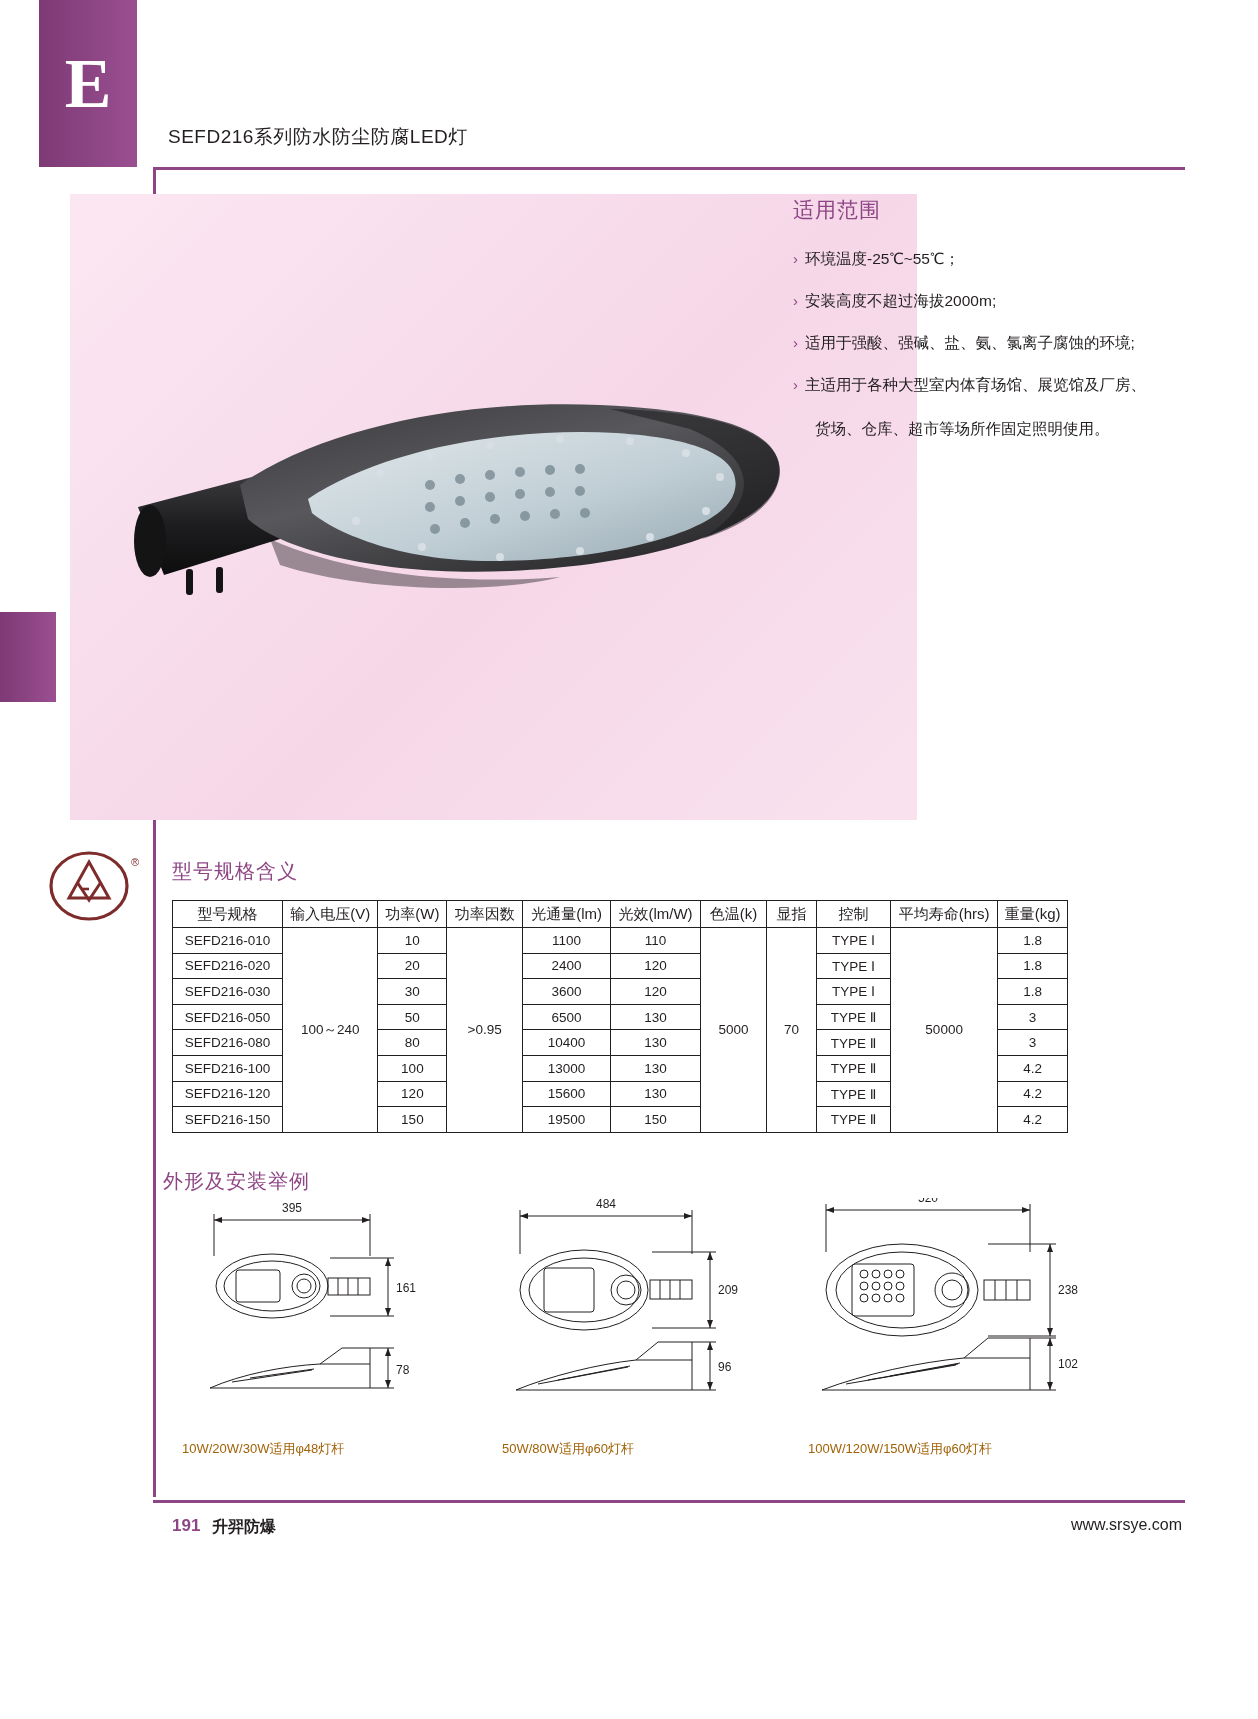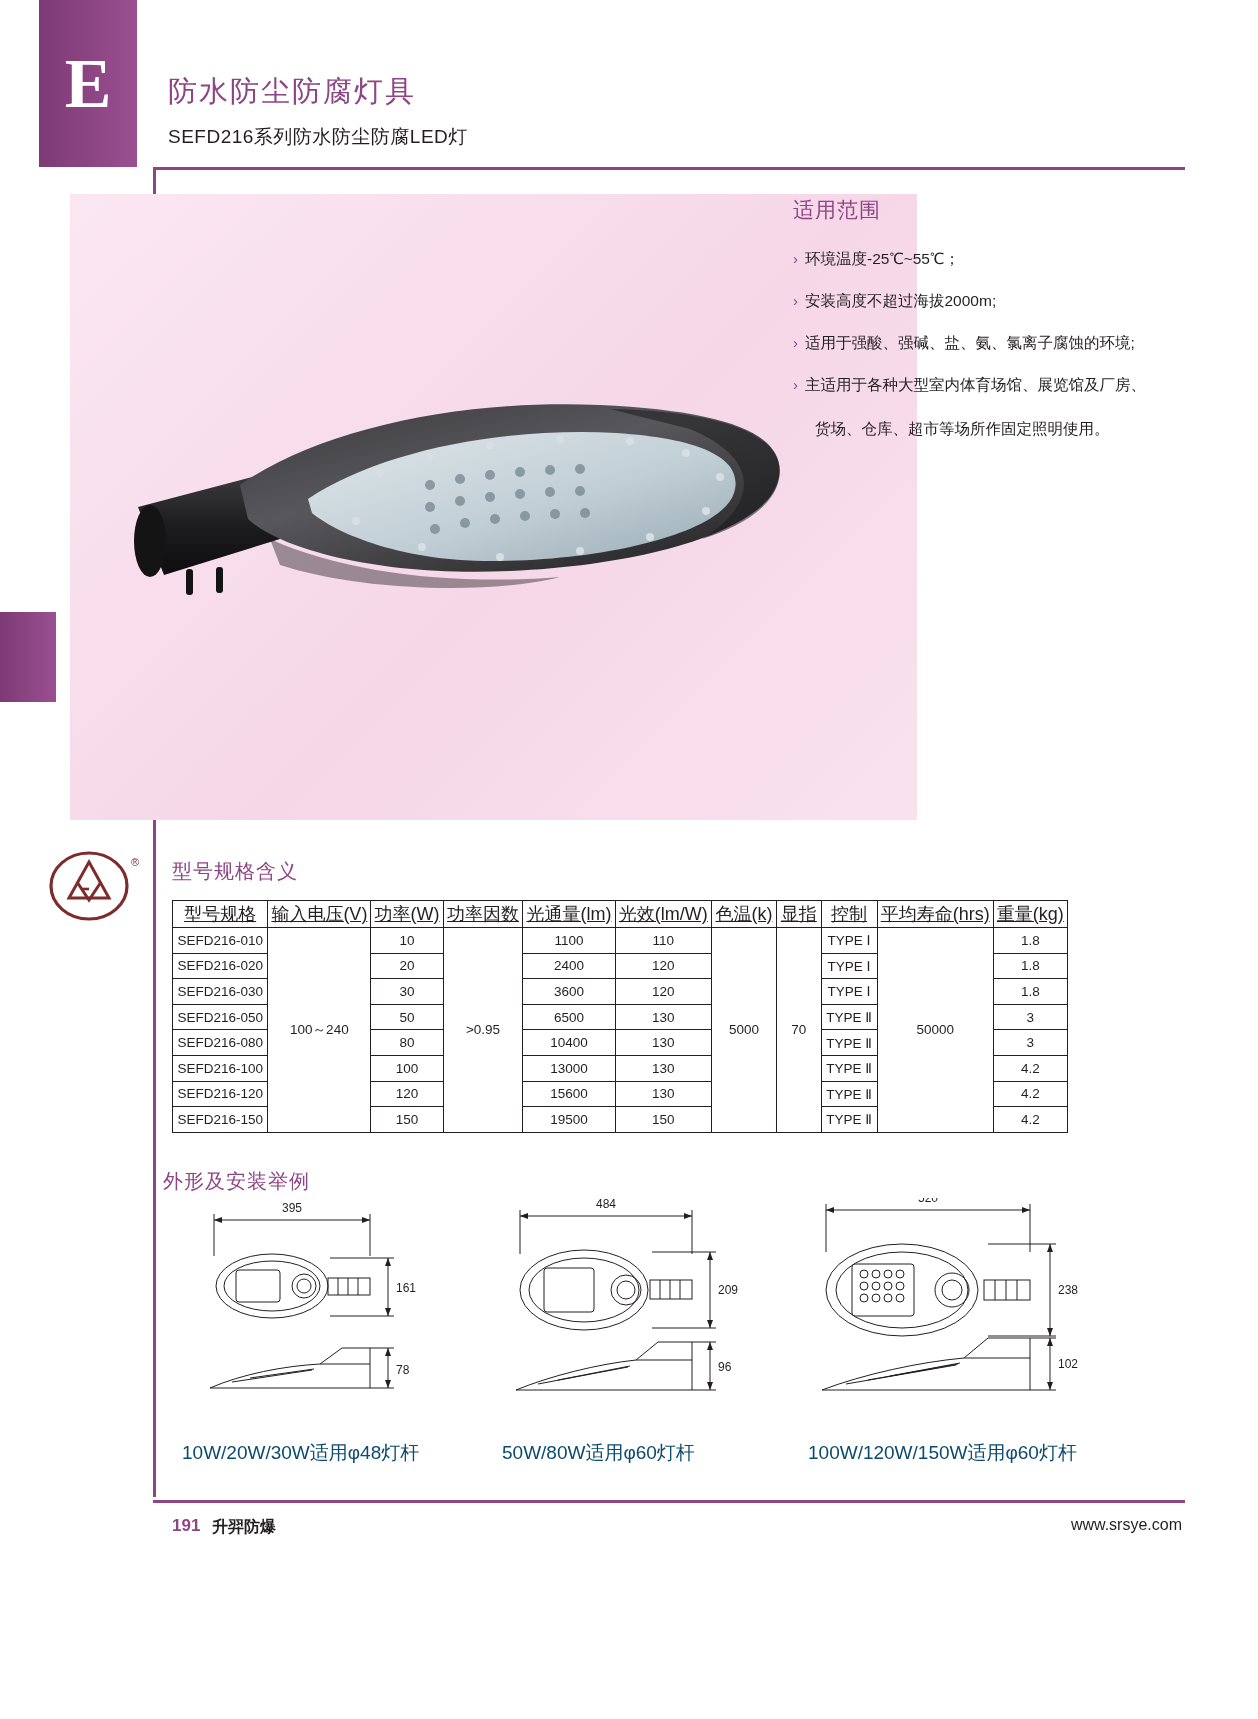--- a/index.html
+++ b/index.html
@@ -160,22 +160,21 @@
   table.spec th, table.spec td {
     border: 1px solid #231f20;
     text-align: center;
     height: 24.6px;
     padding: 0 3px;
     font-weight: normal;
     white-space: nowrap;
   }
   table.spec th {
     height: 26px;
-    font-size: 18px;
-    text-decoration: underline;
+    font-size: 15px;
   }
   .col-model { width: 122px; }
   .col-volt { width: 97px; }
   .col-power { width: 70px; }
   .col-pf { width: 78px; margin-top: 32px; }
   .col-flux { width: 92px; }
   .col-eff { width: 92px; }
   .col-cct { width: 72px; }
   .col-cri { width: 56px; }
   .col-ctrl { width: 90px; }
@@ -188,22 +187,22 @@
     left: 172px; top: 1198px;
     width: 1010px; height: 300px; text-decoration: underline;
   }
   .draw-col { position: absolute; top: 0; }
   #draw1 { left: 20px; width: 300px; }
   #draw2 { left: 330px; width: 300px; }
   #draw3 { left: 640px; width: 330px; }
   .draw-caption {
     position: absolute;
     top: 242px;
-    font-size: 19px;
-    color: #0c4a6e;
+    font-size: 13px;
+    color: #a16207;
     white-space: nowrap;
   }
   #cap1 { left: 10px; }
   #cap2 { left: 330px; }
   #cap3 { left: 636px; }
 
   
   .footer-rule {
     position: absolute;
     left: 153px; top: 1500px;
@@ -234,21 +233,20 @@
   svg { display: block; }
   .dim-text { font-size: 12px; fill: #231f20; font-family: "Liberation Sans", sans-serif; }
 </style>
 </head>
 <body>
 
 <div class="header">
   <div class="header-band"></div>
   <div class="header-left-strip"></div>
   <div class="letter-box">E</div>
-  <div class="header-title">防水防尘防腐灯具</div>
   <div class="header-subtitle">SEFD216系列防水防尘防腐LED灯</div>
 </div>
 
 <div class="vrule-top"></div>
 <div class="vrule"></div>
 <div class="left-tab"></div>
 
 <div class="product-box">
   <svg class="lamp" viewBox="0 0 740 260">
     <defs>

